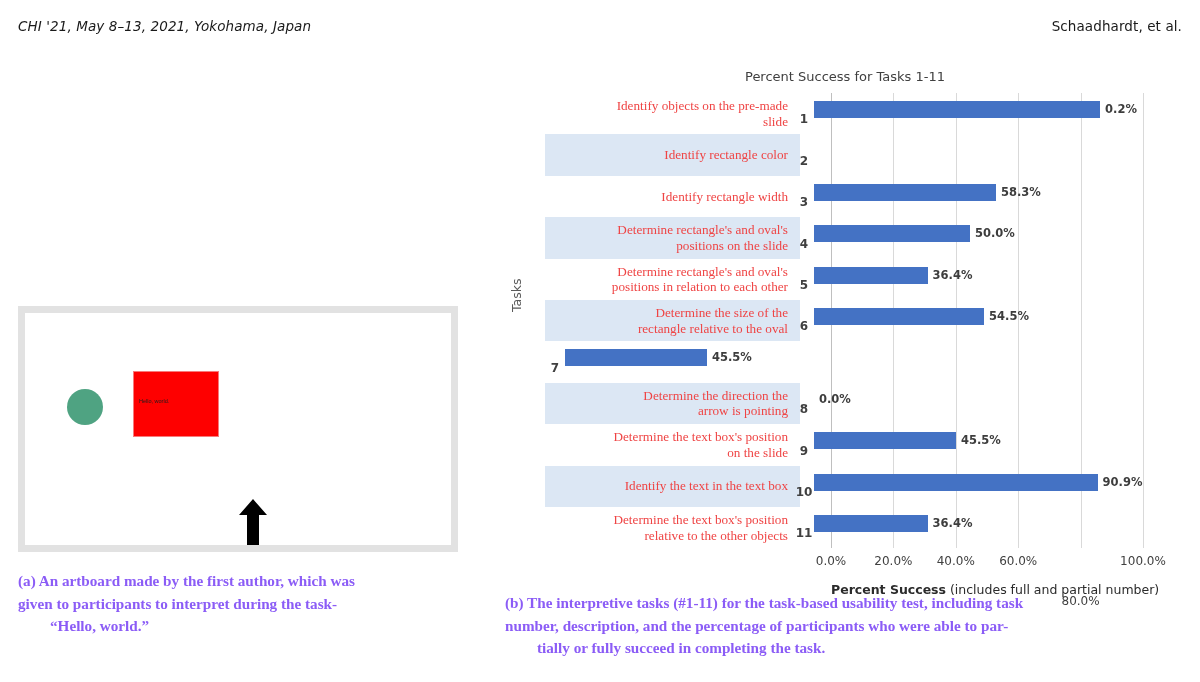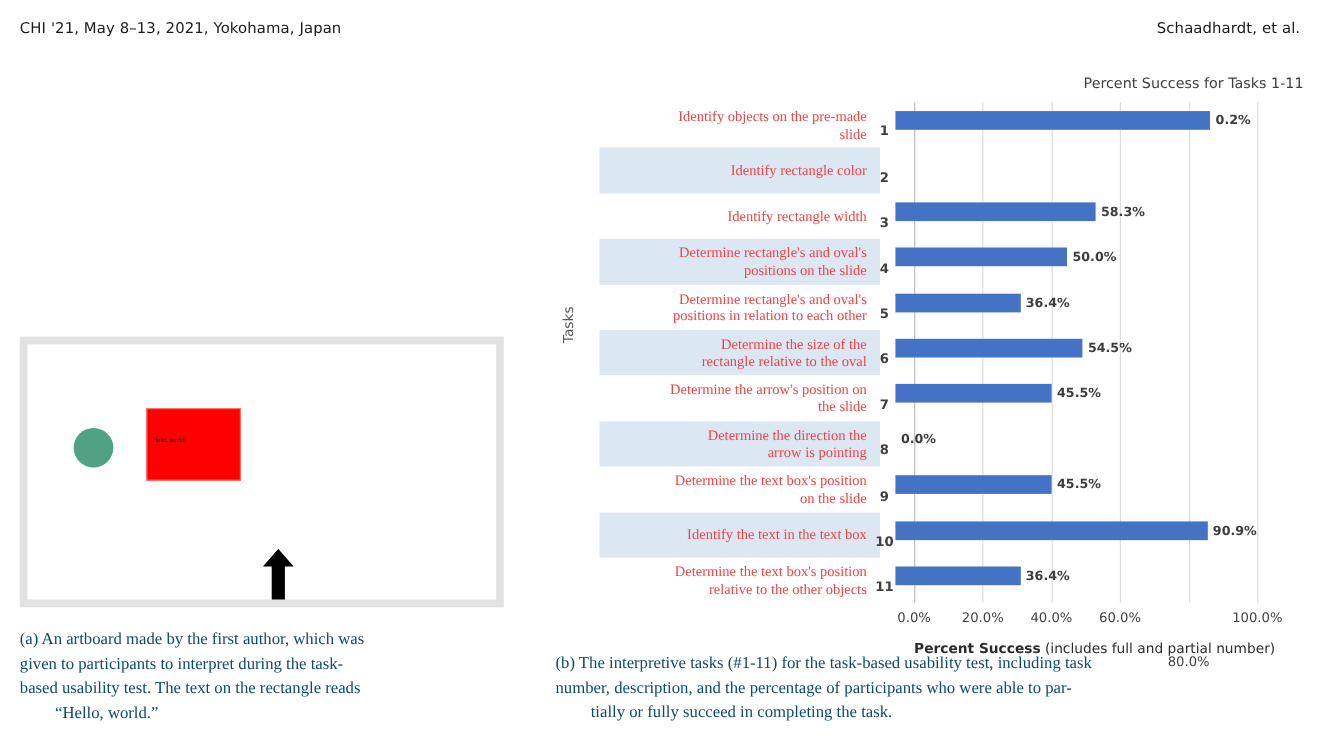--- a/index.html
+++ b/index.html
@@ -17,21 +17,21 @@
   
   .run-head {
     position: absolute;
     top: 18px;
     font-family: "DejaVu Sans", sans-serif;
     font-size: 13.5px;
     color: #1a1a1a;
     letter-spacing: .1px;
     white-space: nowrap;
   }
-  .run-head.left  { left: 18px; }
+  .run-head.left  { left: 18px; font-style: italic; }
   .run-head.right { right: 18px; }
 
   
   #fig-a {
     position: absolute;
     left: 18px;
     top: 306px;
     width: 440px;
     height: 246px;
   }
@@ -81,21 +81,21 @@
     position: absolute;
     left: 505px;
     top: 60px;
     width: 690px;
     height: 520px;
   }
   .chart-title {
     position: absolute;
     left: 0; right: 10px;
     top: 9px;
-    text-align: right;
+    text-align: center;
     font-family: "DejaVu Sans", sans-serif;
     font-size: 13px;
     color: #404040;
     white-space: nowrap;
   }
   .y-axis-title {
     position: absolute;
     left: 4px;
     top: 252px;
     transform: rotate(-90deg);
@@ -226,24 +226,24 @@
     font-family: "DejaVu Sans", sans-serif;
     font-size: 12.5px;
     color: #2b2b2b;
   }
   .x-axis-title .strong { font-weight: bold; }
 
   
   .caption {
     position: absolute;
     font-family: "Liberation Serif", serif;
-    font-weight: normal;
+    font-weight: bold;
     font-size: 15.2px;
     line-height: 22.5px;
-    color: #0c4a6e;
+    color: #8b5cf6;
     text-align: justify;
   }
   #cap-a { left: 18px;  top: 570px; width: 443px; }
   #cap-b { left: 505px; top: 592px; width: 690px; }
   #cap-a .lastline, #cap-b .lastline { text-align: left; margin-left: 32px; }
 </style>
 </head>
 <body>
 
 <div class="run-head left">CHI '21, May 8–13, 2021, Yokohama, Japan</div>
@@ -323,21 +323,20 @@
         <div class="row-band"></div>
         <div class="task-label">Determine the size of the<br>rectangle relative to the oval</div>
         <div class="task-num">6</div>
         <div class="bar-cell">
           <div class="bar" style="width: 170.04px; background: rgb(68, 114, 196);"></div>
           <div class="bar-value" style="left: 175.04px;">54.5%</div>
         </div>
       </div>
       <div class="row">
         <div class="row-band"></div>
-        <div class="task-label">Determine the arrow's position on<br>the slide</div>
         <div class="task-num">7</div>
         <div class="bar-cell">
           <div class="bar" style="width: 141.96px; background: rgb(68, 114, 196);"></div>
           <div class="bar-value" style="left: 146.96px;">45.5%</div>
         </div>
       </div>
       <div class="row alt">
         <div class="row-band"></div>
         <div class="task-label">Determine the direction the<br>arrow is pointing</div>
         <div class="task-num">8</div>
@@ -384,21 +383,20 @@
     </div>
 
   <div class="x-axis-title">
     <span class="strong">Percent Success</span><span> (includes full and partial number)</span>
   </div>
 </div>
 
 <div class="caption" id="cap-a">
   <div>(a) An artboard made by the first author, which was</div>
   <div>given to participants to interpret during the task-</div>
-  <div>based usability test. The text on the rectangle reads</div>
   <div class="lastline">“Hello, world.”</div>
 </div>
 
 <div class="caption" id="cap-b">
   <div>(b) The interpretive tasks (#1-11) for the task-based usability test, including task</div>
   <div>number, description, and the percentage of participants who were able to par-</div>
   <div class="lastline">tially or fully succeed in completing the task.</div>
 </div>
 
 </body></html>

